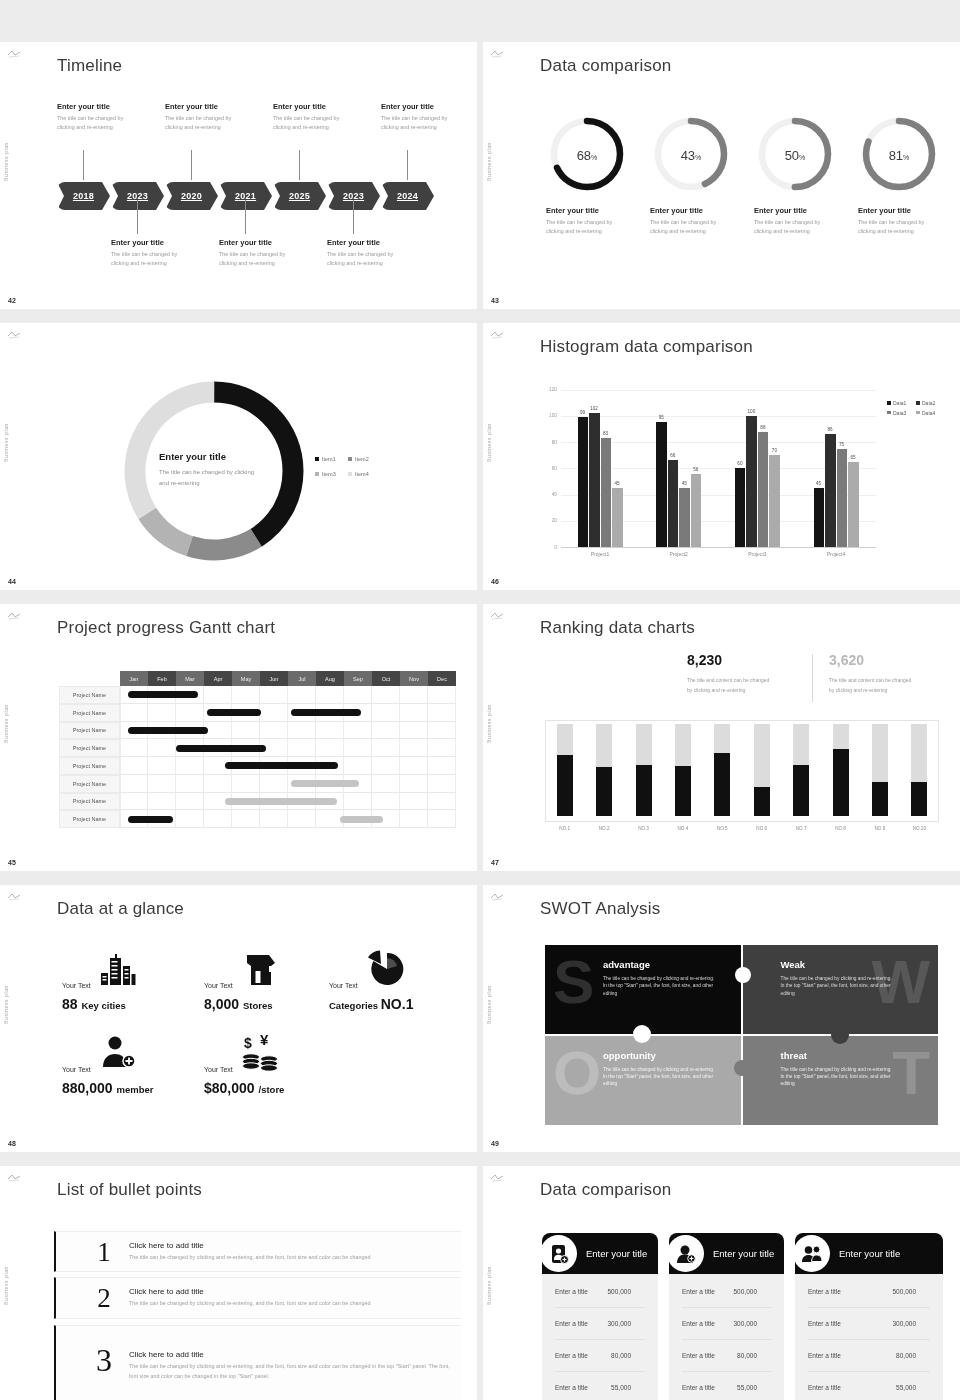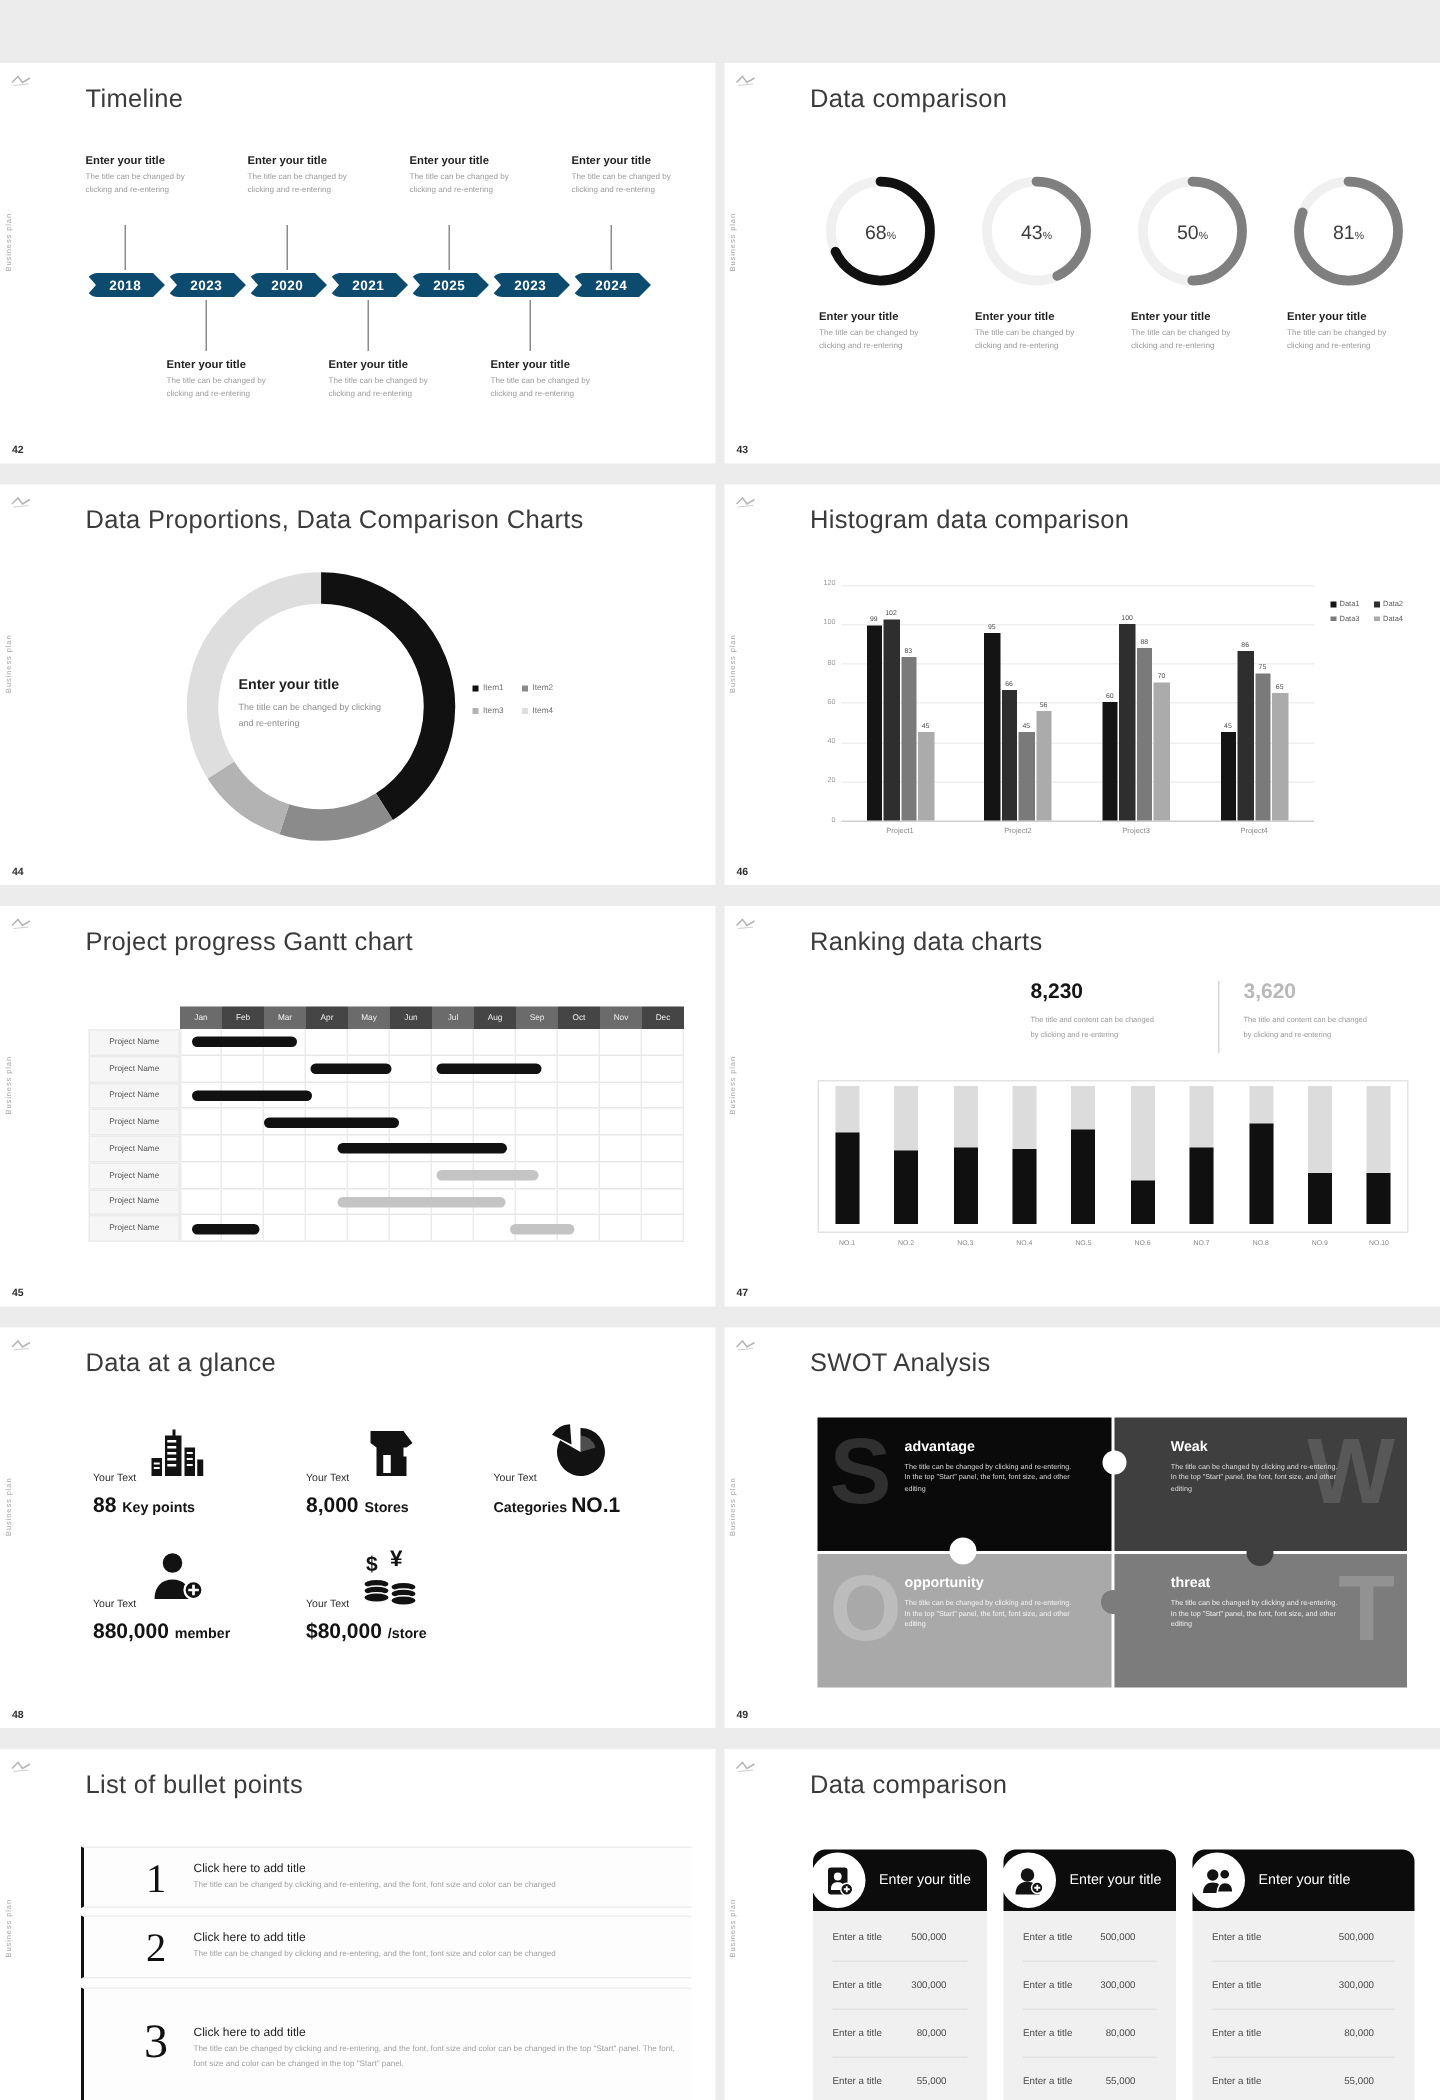--- a/index.html
+++ b/index.html
@@ -4,21 +4,21 @@
 <style>
   html,body{margin:0;padding:0;}
   body{width:960px;height:1400px;background:#ececec;font-family:"Liberation Sans",sans-serif;-webkit-font-smoothing:antialiased;}
   .grid{display:grid;grid-template-columns:477px 477px;grid-auto-rows:267px;column-gap:6px;row-gap:14px;width:960px;margin-top:42px;}
   .slide{position:relative;background:#fff;overflow:hidden;}
   .stitle{position:absolute;left:57px;top:14px;margin:0;font-size:17px;font-weight:400;color:#3b3b3b;letter-spacing:.2px;}
   .snum{position:absolute;left:8px;bottom:5px;font-size:7px;font-weight:700;color:#303030;}
   .vtext{position:absolute;left:3px;top:100px;writing-mode:vertical-rl;transform:rotate(180deg);font-size:5px;color:#a6a6a6;letter-spacing:.6px;}
   .e-title{font-size:7.5px;font-weight:700;color:#1f1f1f;margin-bottom:3px;}
   .e-desc{font-size:5.4px;color:#9b9b9b;line-height:1.75;}
-  .chev{position:absolute;height:16px;width:53px;background:#0c4a6e;color:#fff;font-weight:700;font-size:9px;letter-spacing:.3px;display:flex;align-items:center;justify-content:center;clip-path:polygon(0 0,45px 0,100% 50%,45px 100%,0 100%,7px 50%);border-radius:8px;}
+  .chev{position:absolute;height:28px;width:53px;background:#404040;color:#fff;font-weight:700;font-size:9px;letter-spacing:.3px;display:flex;align-items:center;justify-content:center;clip-path:polygon(0 0,45px 0,100% 50%,45px 100%,0 100%,7px 50%);border-radius:8px;text-decoration:underline;}
   .vline{position:absolute;width:1px;background:#8c8c8c;}
   .pct-num{font-size:13px;color:#3d3d3d;font-weight:400;}
   .pct-sign{font-size:7px;color:#3d3d3d;}
   .leg-label{font-size:5.5px;color:#6e6e6e;}
   .g-headcell{position:absolute;display:flex;align-items:center;justify-content:center;color:#f0f0f0;font-size:5.5px;}
   .g-label{position:absolute;background:#f6f6f6;border:1px solid #ebebeb;display:flex;align-items:center;justify-content:center;font-size:5.5px;color:#555;box-sizing:border-box;}
   .g-cell{position:absolute;border-right:1px solid #ececec;border-bottom:1px solid #e8e8e8;box-sizing:border-box;}
   .g-bar{position:absolute;height:7px;border-radius:3.5px;}
   .tick-label{position:absolute;font-size:4.8px;color:#9a9a9a;text-align:right;width:14px;}
   .bar-val{position:absolute;font-size:4.6px;color:#4f4f4f;text-align:center;width:14px;}
@@ -149,21 +149,20 @@
         </div>
       </div>
       <div class="snum">43</div>
     </section>
     <section class="slide">
       <svg width="14" height="9" viewBox="0 0 14 9" style="position: absolute; left: 7px; top: 7px;">
         <path d="M1 6 L5 2 L8 6 L13 3" stroke="#b5b5b5" stroke-width="1" fill="none"></path>
         <path d="M2 8 L12 7" stroke="#cfcfcf" stroke-width="0.7" fill="none"></path>
       </svg>
       <div class="vtext">Business plan</div>
-      <h2 class="stitle">Data Proportions, Data Comparison Charts</h2>
       <div id="c2" style="position: absolute; inset: 0px;">
         <svg width="182" height="182" style="position: absolute; left: 123px; top: 57px;">
           <circle cx="91" cy="91" r="79" fill="none" stroke="#111111" stroke-width="21" stroke-dasharray="203.5123720995468 496.37163926718733" transform="rotate(-90 91 91)"></circle>
           <circle cx="91" cy="91" r="79" fill="none" stroke="#8b8b8b" stroke-width="21" stroke-dasharray="69.49202949740624 496.37163926718733" transform="rotate(57.599999999999994 91 91)"></circle>
           <circle cx="91" cy="91" r="79" fill="none" stroke="#b3b3b3" stroke-width="21" stroke-dasharray="54.600880319390605 496.37163926718733" transform="rotate(108 91 91)"></circle>
           <circle cx="91" cy="91" r="79" fill="none" stroke="#dedede" stroke-width="21" stroke-dasharray="168.7663573508437 496.37163926718733" transform="rotate(147.6 91 91)"></circle>
         </svg>
         <div style="position: absolute; left: 159px; top: 128px; width: 110px; text-align: left;">
           <div style="font-size: 9.5px; font-weight: 700; color: rgb(30, 30, 30);">Enter your title</div>
           <div style="font-size: 6px; color: rgb(143, 143, 143); line-height: 1.85; margin-top: 5px; width: 104px;">The title can be changed by clicking and re-entering</div>
@@ -457,21 +456,21 @@
       <h2 class="stitle">Data at a glance</h2>
       <div id="c6" style="position: absolute; inset: 0px;">
         <div style="position: absolute; left: 62px; top: 64px;">
           <div style="display: flex; align-items: flex-end; gap: 7px; height: 42px;">
             <div class="stat-label" style="padding-bottom: 2px;">Your Text</div>
             <span><svg width="40" height="38" viewBox="0 0 40 38" style="position: static;">
                 <path fill="#121212" d="M3 36V24h7v12zM12 36V9h5V5h2v4h4v27zM25 36V17h7v19zM33.5 36V25h4v11z"></path>
                 <path fill="#fff" d="M13.5 12h6v1.6h-6zM13.5 16h6v1.6h-6zM13.5 20h6v1.6h-6zM13.5 24h6v1.6h-6zM13.5 28h6v1.6h-6zM26.5 20h4v1.4h-4zM26.5 24h4v1.4h-4zM26.5 28h4v1.4h-4zM4.5 27h4v1.4h-4zM4.5 30h4v1.4h-4z"></path>
               </svg></span>
           </div>
-          <div style="margin-top: 4px; white-space: nowrap;"><span class="stat-big">88 </span><span class="stat-small">Key points</span></div>
+          <div style="margin-top: 4px; white-space: nowrap;"><span class="stat-big">88 </span><span class="stat-small">Key cities</span></div>
         </div>
         <div style="position: absolute; left: 204px; top: 64px;">
           <div style="display: flex; align-items: flex-end; gap: 7px; height: 42px;">
             <div class="stat-label" style="padding-bottom: 2px;">Your Text</div>
             <span><svg width="40" height="38" viewBox="0 0 40 38" style="position: static;">
                 <path fill="#121212" d="M7 6h22l6 8-4 3v19H11V17l-4-3zM14 20h8v16h-8z"></path>
                 <path fill="#fff" d="M15.5 22h5v12h-5zM29 17h4v6h-4z"></path>
               </svg></span>
           </div>
           <div style="margin-top: 4px; white-space: nowrap;"><span class="stat-big">8,000 </span><span class="stat-small">Stores</span></div>

